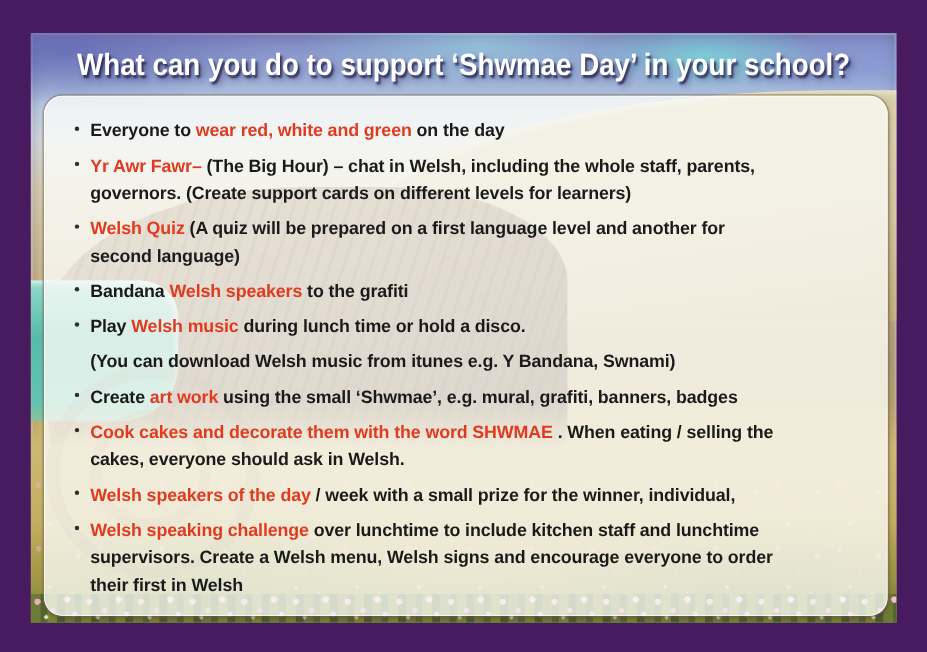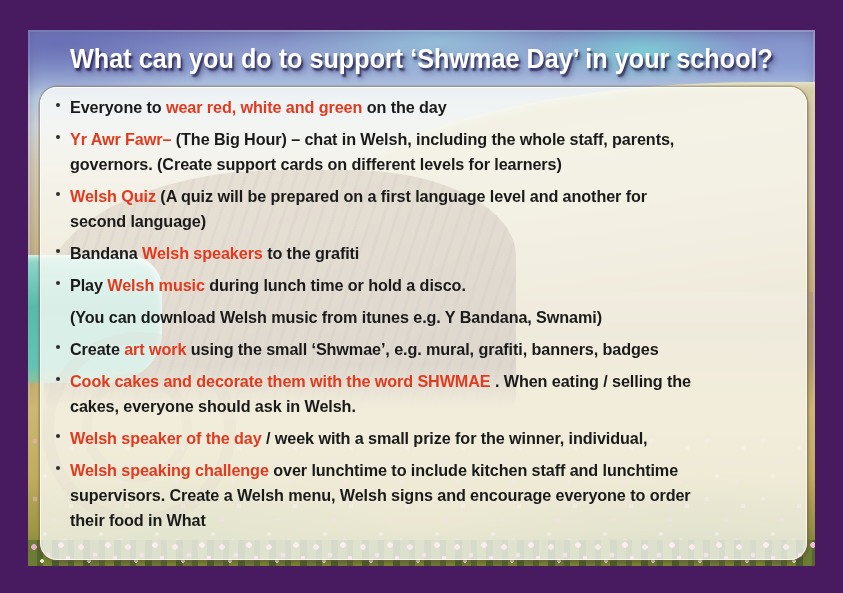--- a/index.html
+++ b/index.html
@@ -90,21 +90,21 @@
     transform:scaleX(0.9);transform-origin:50% 50%;
     text-shadow:2px 3px 2px rgba(35,30,75,0.8), 4px 5px 6px rgba(35,30,75,0.35);
   }
   .panel{
     position:absolute;left:12px;top:57px;width:767px;height:473px;border-radius:17px;
     background:rgba(253,252,248,0.78);
     box-shadow:0 0 0 1px rgba(255,255,255,0.75) inset,
                0 0 0 1.5px rgba(125,100,65,0.4),
                1px 2px 4px rgba(60,35,60,0.35);
   }
-  .ideas{margin:0;padding:8px 20px 0 30px;list-style:none;}
+  .ideas{margin:12px;padding:8px 20px 0 30px;list-style:none;}
   .ideas li{position:relative;margin:0 0 7px 0;font-weight:bold;font-size:16.2px;color:var(--ink);}
   .ideas .line{white-space:nowrap;line-height:25px;letter-spacing:-0.1px;}
   .dot{position:absolute;left:-14px;top:8px;width:4px;height:4px;border-radius:50%;background:#2e2e2e;}
   .r{color:var(--red);}
   .k{color:var(--ink);}
 </style>
 </head>
 <body>
 
 <div class="frame">
@@ -149,24 +149,24 @@
             <span class="dot"></span>
             <div class="line"><span class="k">Create </span><span class="r">art work</span><span class="k"> using the small ‘Shwmae’, e.g. mural, grafiti, banners, badges</span></div>
           </li>
           <li>
             <span class="dot"></span>
             <div class="line"><span class="r">Cook cakes and decorate them with the word SHWMAE</span><span class="k"> . When eating / selling the</span></div>
             <div class="line"><span class="k">cakes, everyone should ask in Welsh.</span></div>
           </li>
           <li>
             <span class="dot"></span>
-            <div class="line"><span class="r">Welsh speaker of the day</span><span class="k"> / week with a small prize for the winner, individual,</span></div>
+            <div class="line"><span class="r">Welsh speakers of the day</span><span class="k"> / week with a small prize for the winner, individual,</span></div>
           </li>
           <li>
             <span class="dot"></span>
             <div class="line"><span class="r">Welsh speaking challenge</span><span class="k"> over lunchtime to include kitchen staff and lunchtime</span></div>
             <div class="line"><span class="k">supervisors. Create a Welsh menu, Welsh signs and encourage everyone to order</span></div>
-            <div class="line"><span class="k">their food in What</span></div>
+            <div class="line"><span class="k">their first in Welsh</span></div>
           </li>
         </ul>
     </div>
   </div>
 </div>
 
 </body></html>

